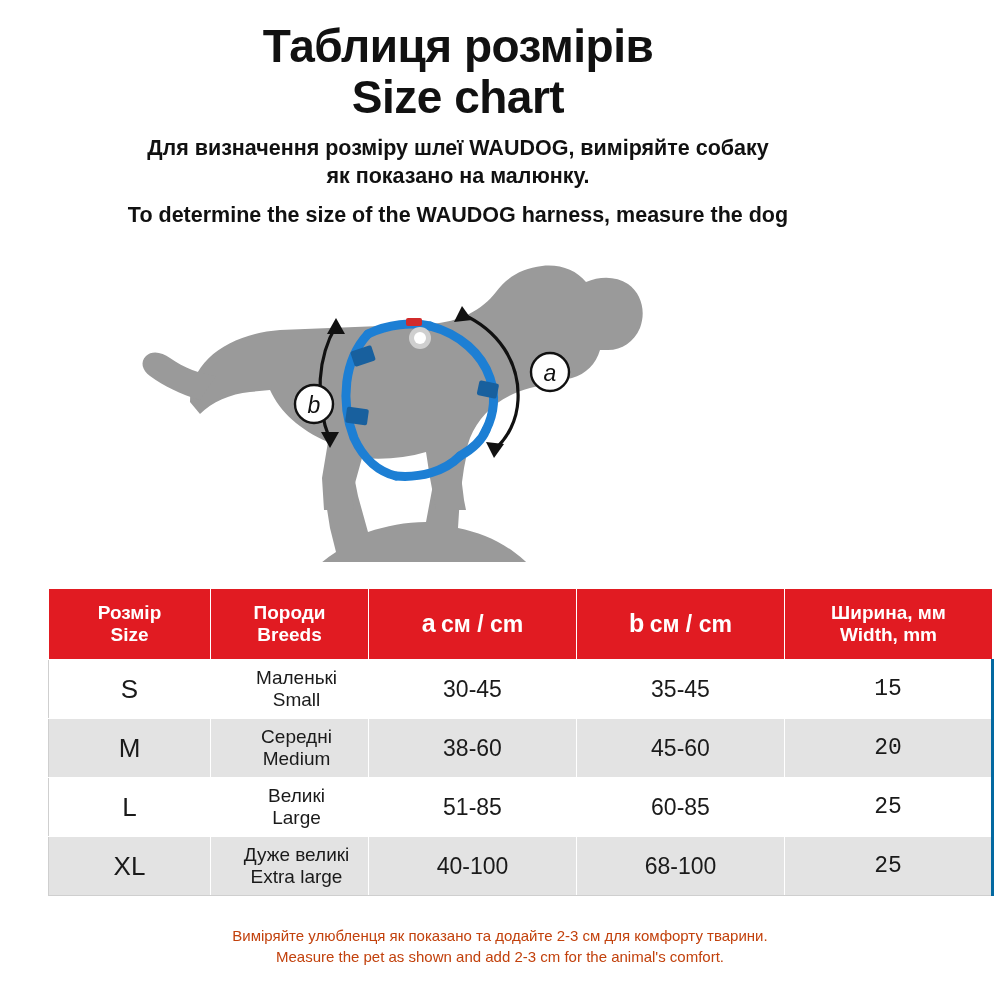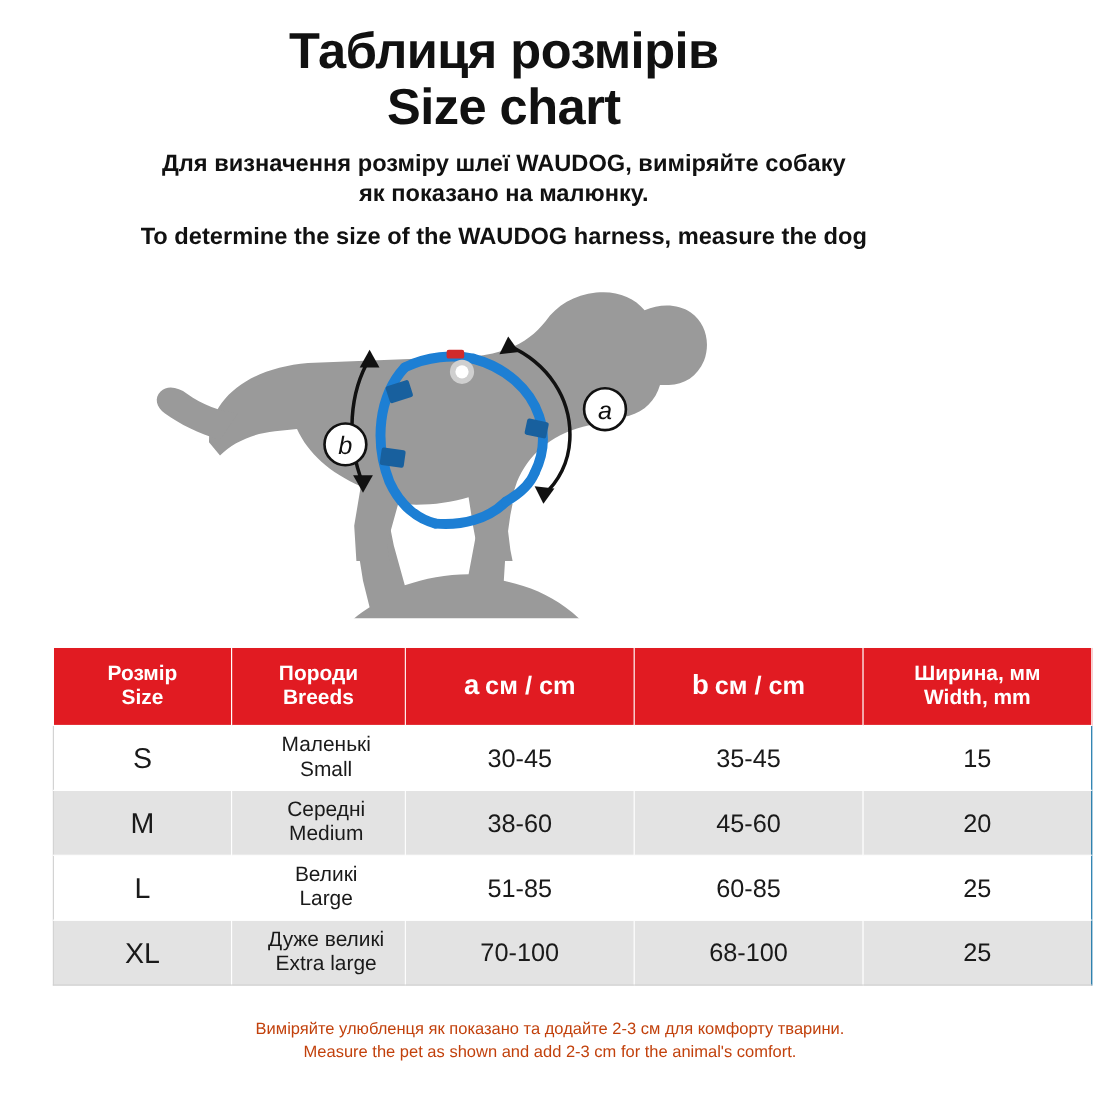--- a/index.html
+++ b/index.html
@@ -122,21 +122,21 @@
     font-size: 26px;
   }
   .col-size   { width: 162px; }
   .col-breeds { width: 158px; }
   .col-a      { width: 208px; }
   .col-b      { width: 208px; }
   .col-width  { width: 208px; }
 
   
   tbody tr td:first-child { border-left: 1px solid #cfcfcf; }
-  tbody tr td:last-child  { border-right: 1px solid #0369a1; }
+  tbody tr td:last-child  { border-right: 3px solid #0369a1; font-family: Liberation Mono, monospace; }
   tbody tr:last-child td  { border-bottom: 1px solid #cfcfcf; }
   tbody td { border-left: 1px solid #cfcfcf; border-right: 1px solid #cfcfcf; border-top: 1px solid #cfcfcf; border-bottom: 1px solid #cfcfcf;}
 
   
   .footer {
     position: absolute;
     left: 0;
     top: 925px;
     width: 1000px;
     text-align: center;
@@ -352,21 +352,21 @@
           <td>51-85</td>
           <td>60-85</td>
           <td>25</td>
         </tr>
         <tr class="row-grey">
           <td class="size-letter">XL</td>
           <td class="breeds">
             <div>Дуже великі</div>
             <div>Extra large</div>
           </td>
-          <td>70-100</td>
+          <td>40-100</td>
           <td>68-100</td>
           <td>25</td>
         </tr>
       </tbody>
     </table>
   </div>
 
   <div class="footer">
     <div>Виміряйте улюбленця як показано та додайте 2-3 см для комфорту тварини.</div>
     <div>Measure the pet as shown and add 2-3 cm for the animal's comfort.</div>

